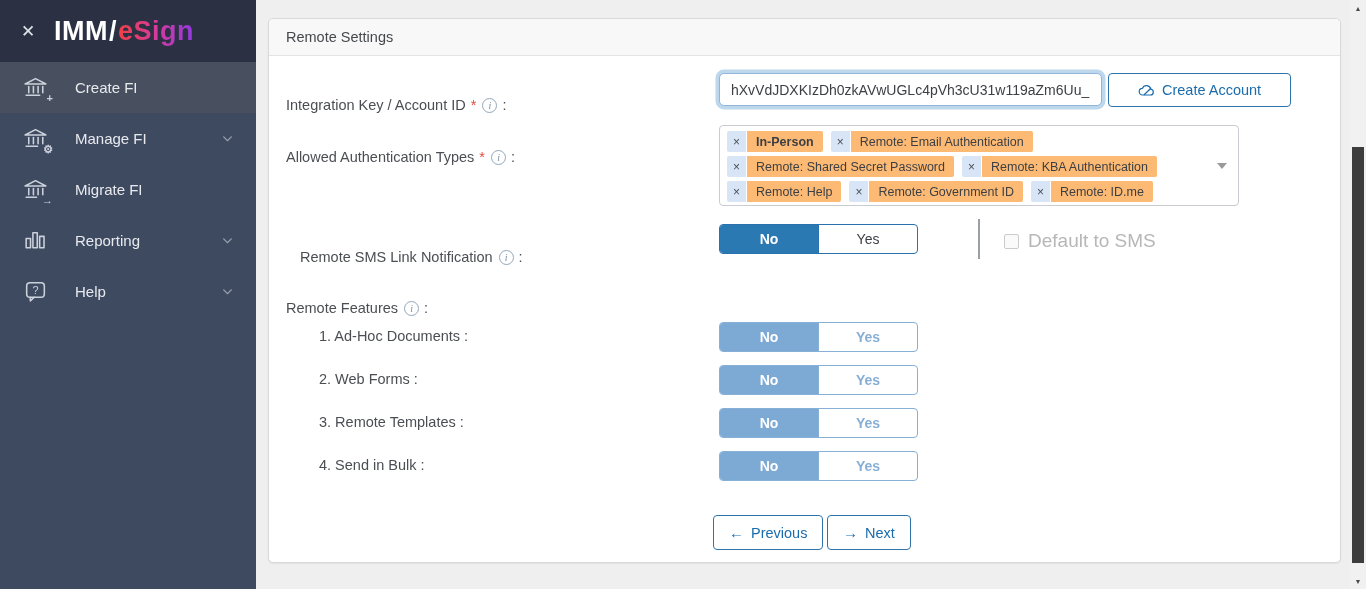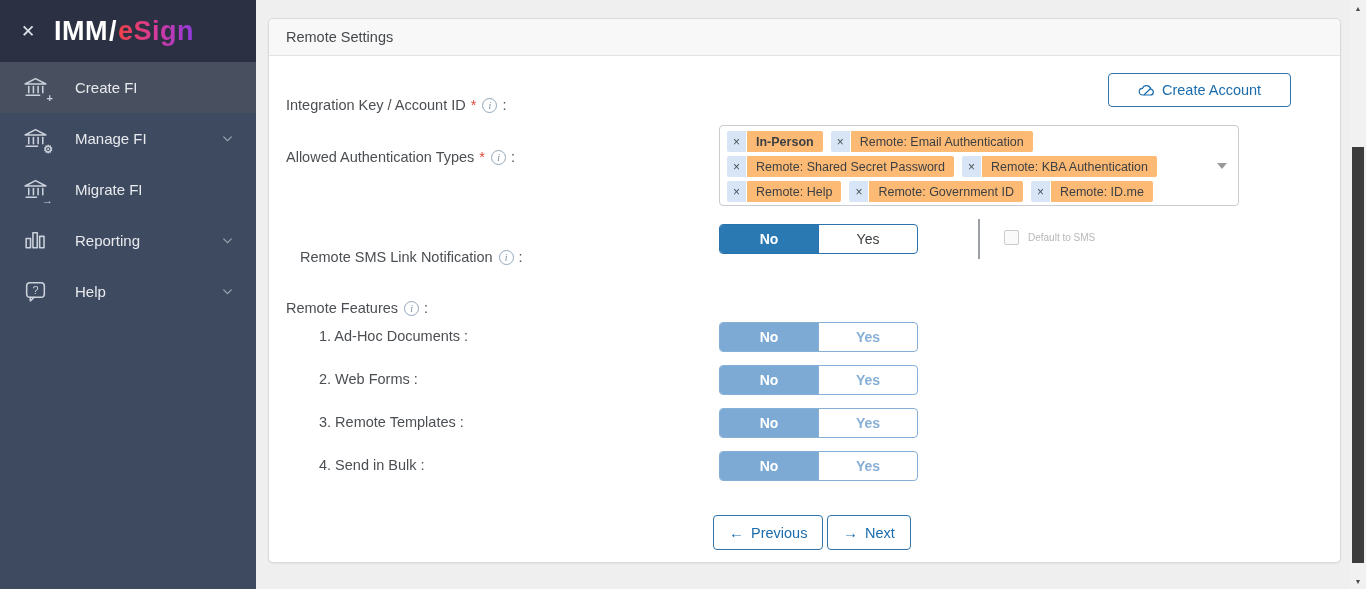--- a/index.html
+++ b/index.html
@@ -120,21 +120,21 @@
   .toggle .seg { flex:1; display:flex; align-items:center; justify-content:center; font-size:14px; }
   .toggle .seg.no { background:#2b79b3; color:#fff; font-weight:700; border-right:1px solid #2a72ad; }
   .toggle .seg.yes { color:#3c3f43; }
   .toggle.disabled { border-color:#87b0d7; }
   .toggle.disabled .seg.no { background:#7daad4; border-right-color:#87b0d7; }
   .toggle.disabled .seg.yes { color:#87afd6; font-weight:700; }
 
   .sms-divider { position:absolute; left:709px; top:200px; width:2px; height:40px; background:#9aa0a6; }
   .chk-wrap { position:absolute; left:735px; top:211px; display:flex; align-items:center; gap:9px; }
   .chk-box { width:15px; height:15px; border:1px solid #cbcbcb; border-radius:2px; background:#fafafa; }
-  .chk-label { font-size:10px; color:#b7b7b7; }
+  .chk-label { font-size:19px; color:#b7b7b7; }
 
   .num-label { position:absolute; left:50px; font-size:14.5px; color:#4b4e53; white-space:nowrap; }
 
   .btn-prev { position:absolute; left:444px; top:496px; height:35px; padding:0 15px; }
   .btn-next { position:absolute; left:558px; top:496px; height:35px; padding:0 15px; }
   .btn .arrow { font-size:15px; }
 
   
   .scrollbar { position:absolute; right:0; top:0; width:16px; height:589px; background:#f1f1f1; }
   .scroll-arrow { position:absolute; left:0; width:16px; height:16px; display:flex; align-items:center; justify-content:center; font-size:7px; color:#4a4a4a; cursor:pointer; }
@@ -239,20 +239,23 @@
     <div class="card-header">
       <span>Remote Settings</span>
     </div>
 
     <div class="flabel" style="left:17px; top:78px;">
       <span>Integration Key / Account ID</span>
       <span class="req">*</span>
       <span class="info-icon">i</span>
       <span class="colon">:</span>
     </div>
+    <div class="key-wrap">
+      <input class="key-input" type="text" value="hXvVdJDXKIzDh0zkAVwUGLc4pVh3cU31w119aZm6Uu_" style="">
+    </div>
     <button class="btn btn-create">
       <svg width="17" height="15" viewBox="0 0 20 17" fill="none" stroke="currentColor" stroke-width="1.4" stroke-linecap="round" stroke-linejoin="round">
         <path d="M5.5 13.8 h8.8 a3.4 3.4 0 0 0 .6-6.8 a5 5 0 0 0-9.6-1.1 a3.9 3.9 0 0 0 .2 7.9 Z"></path>
         <path d="M7.5 13.2 L15.2 5.8"></path>
       </svg>
       <span>Create Account</span>
     </button>
 
     <div class="flabel" style="left:17px; top:130px;">
       <span>Allowed Authentication Types</span>

